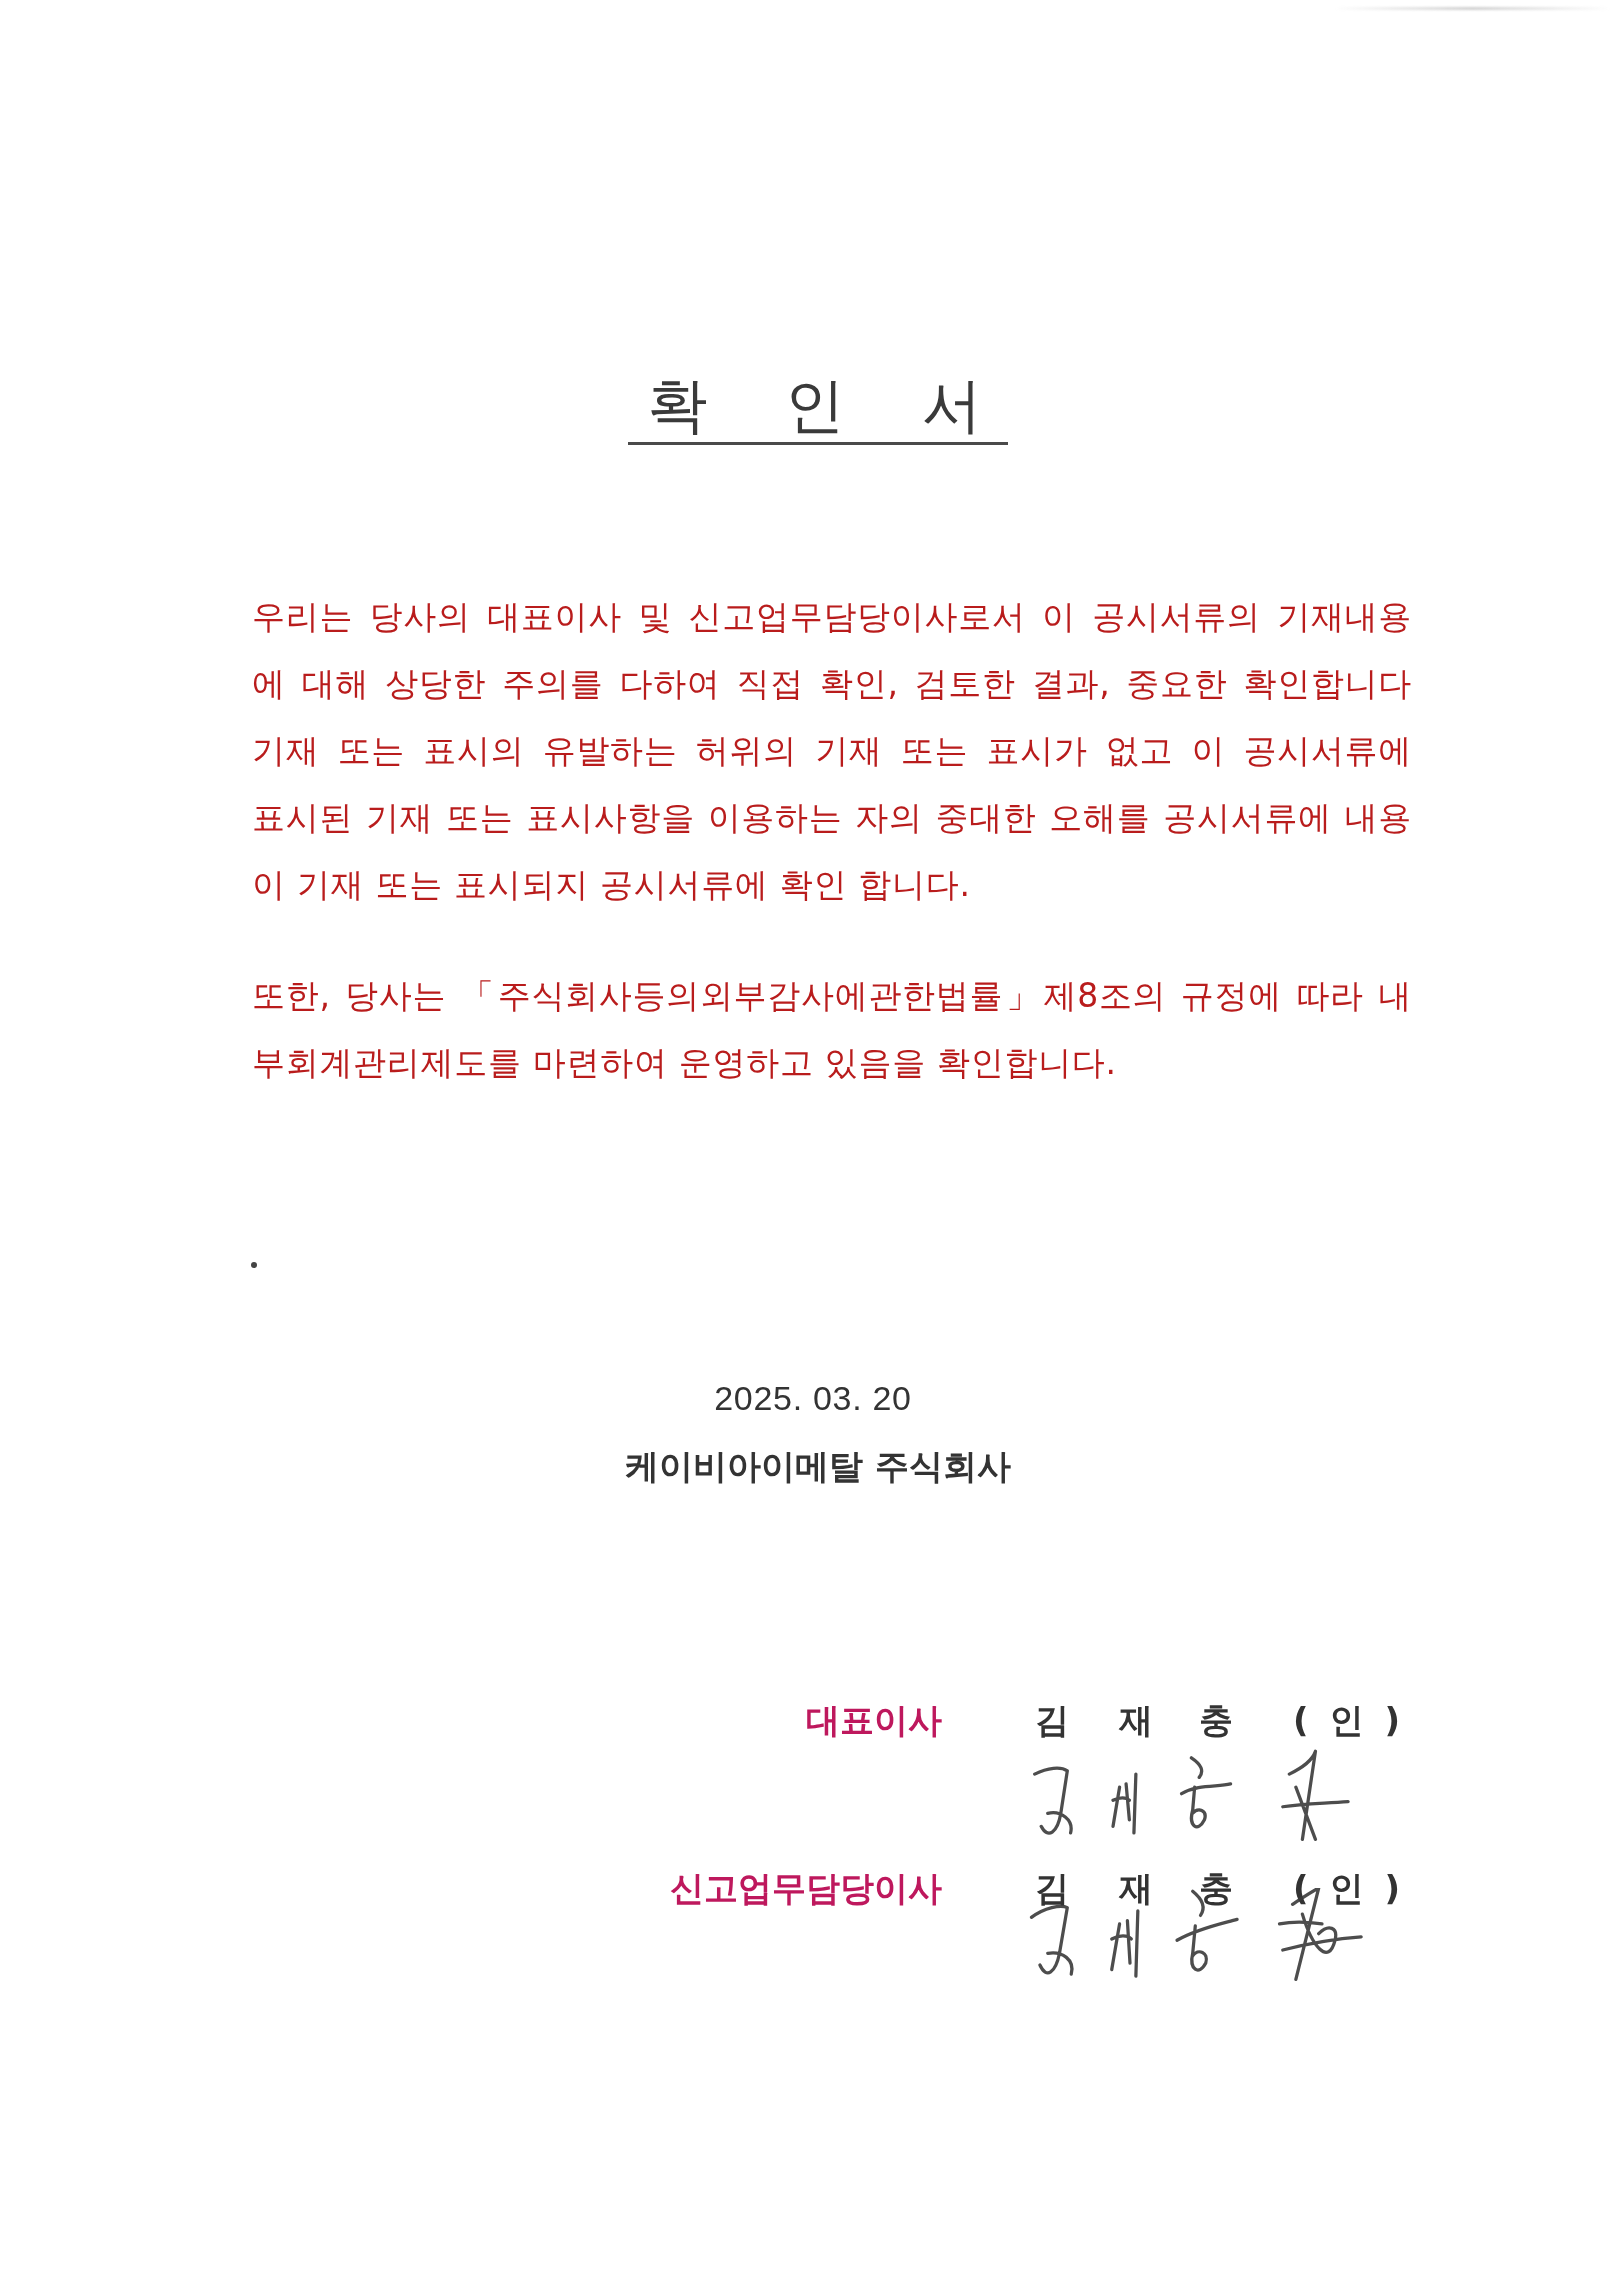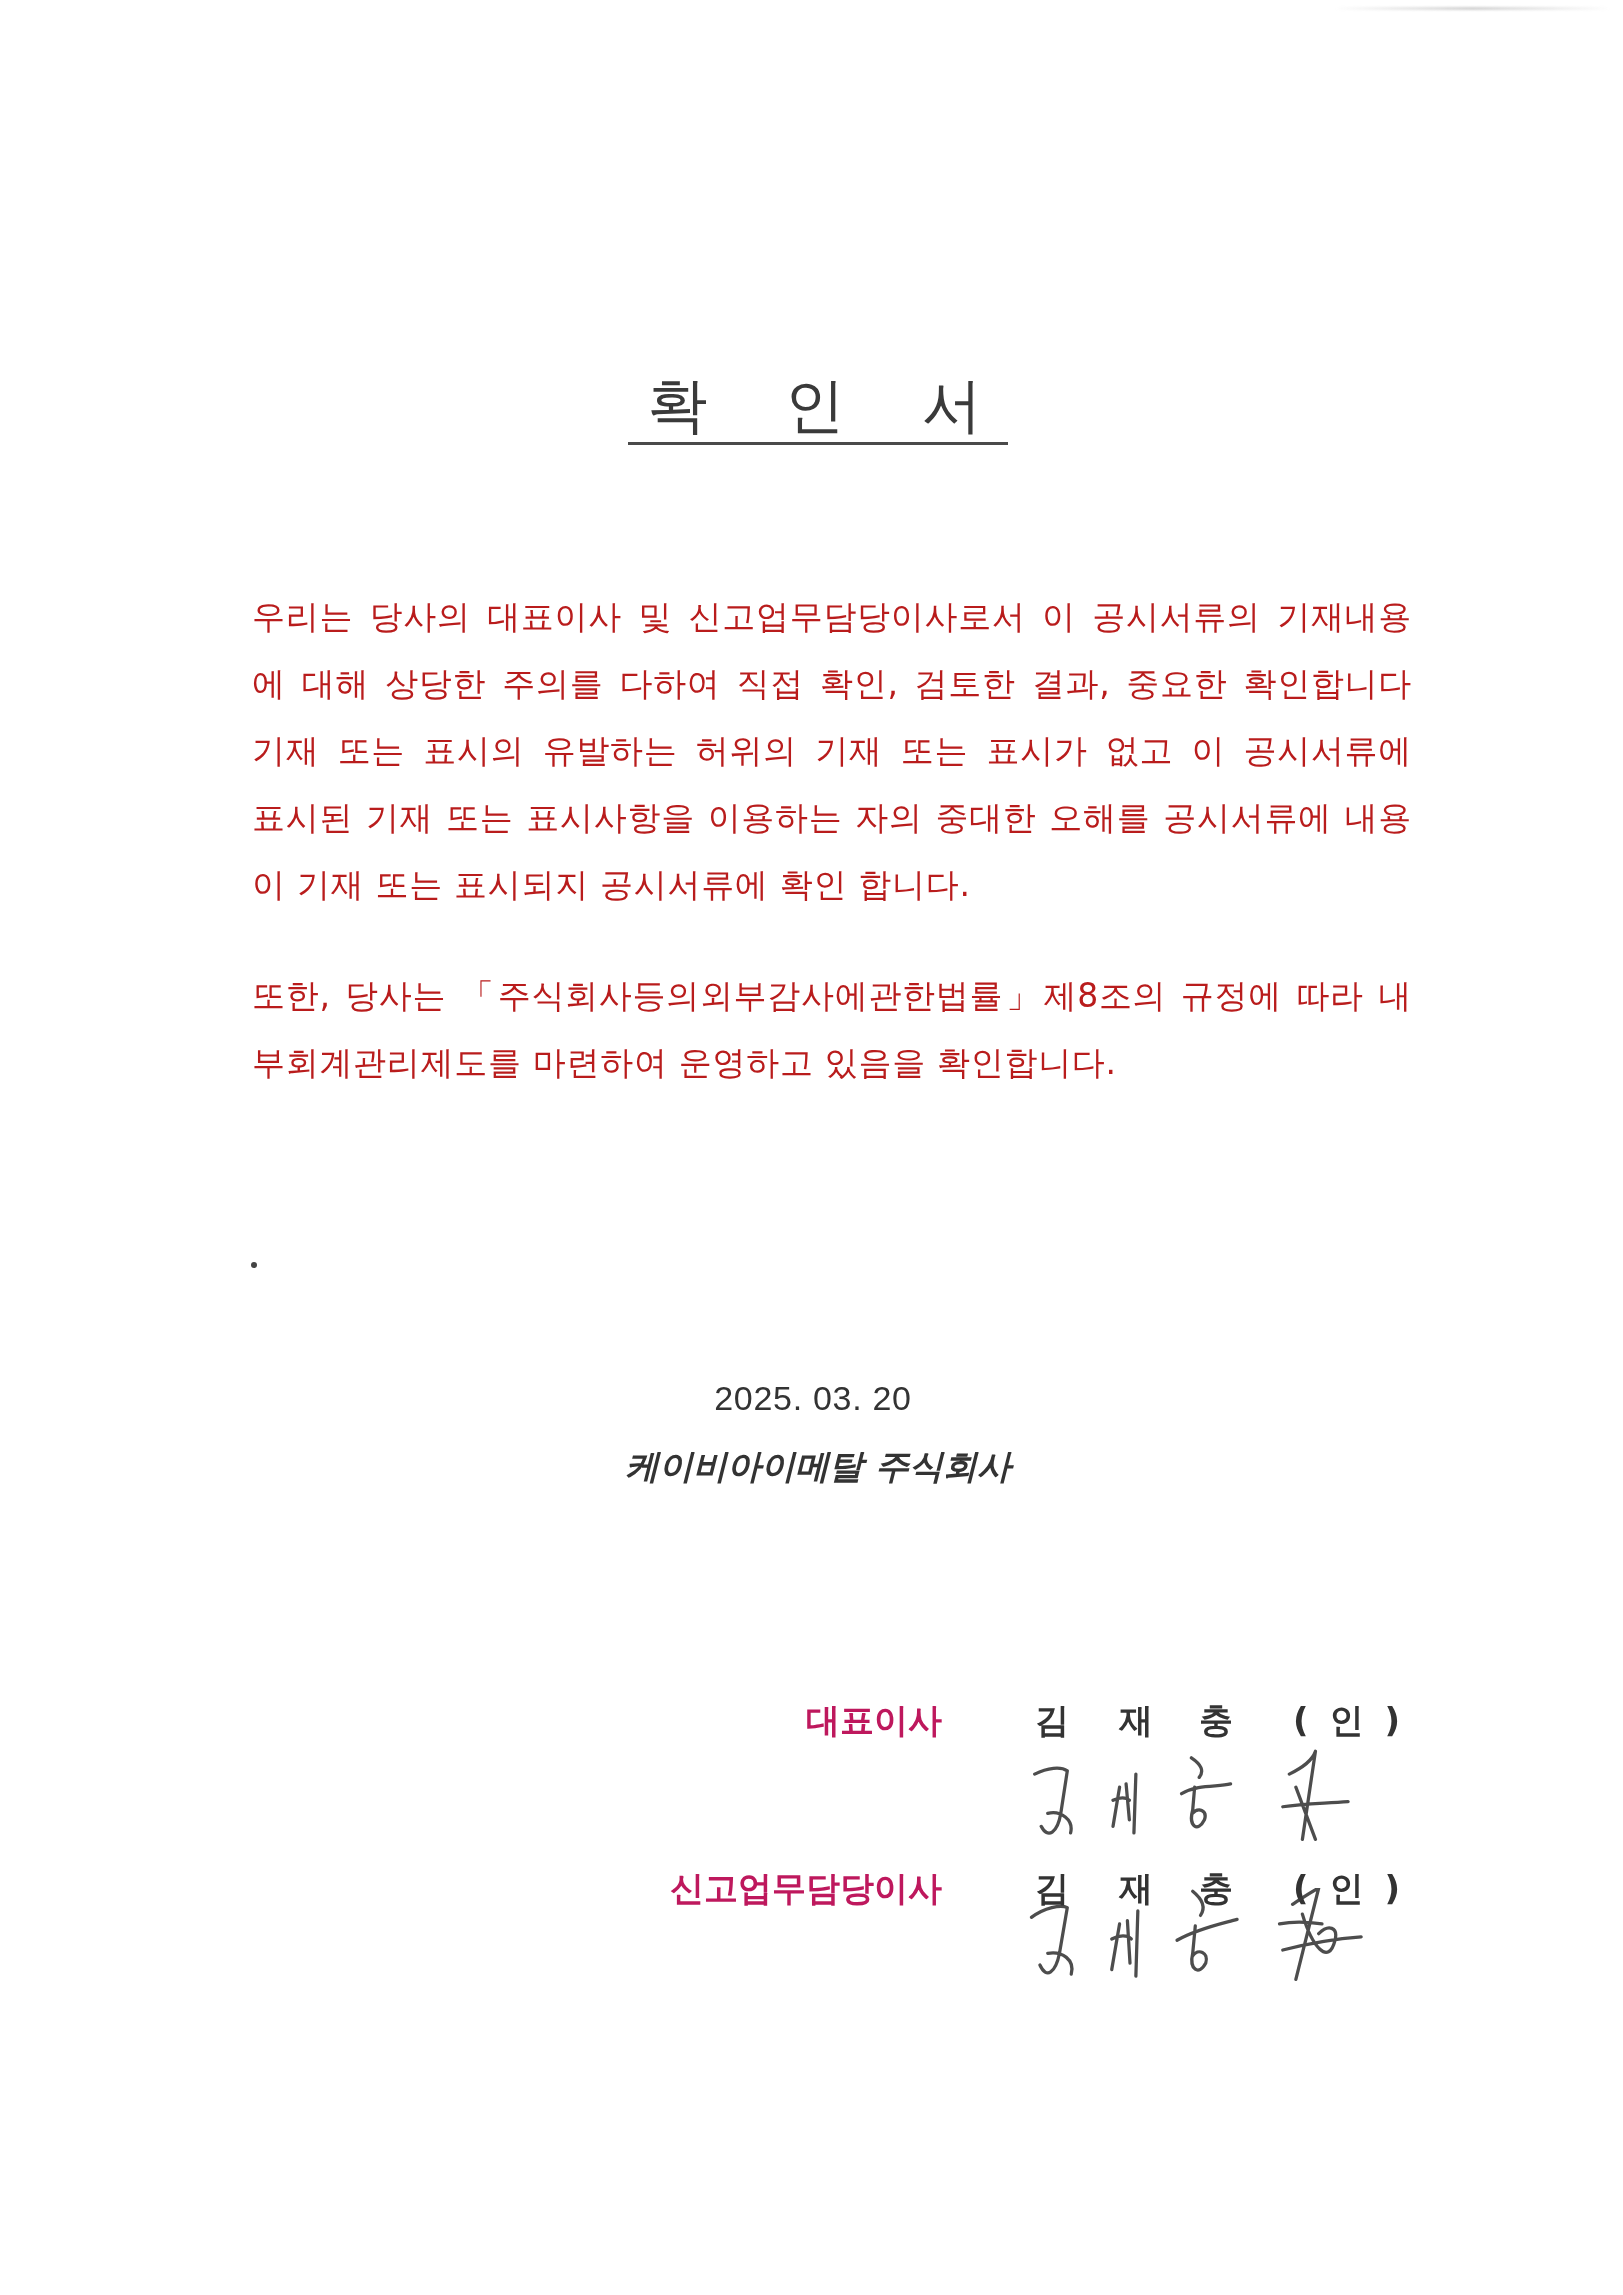--- a/index.html
+++ b/index.html
@@ -51,21 +51,21 @@
       position: absolute; left: 0; width: 1623px; top: 1375px;
       text-align: center; font-size: 34px; line-height: 46px;
       font-family: "Liberation Sans", sans-serif; color: #333;
       padding-left: 3px; box-sizing: border-box;
       letter-spacing: 0.7px;
     }
     .company {
       position: absolute; left: 0; width: 1623px; top: 1443px;
       text-align: center; font-size: 34px; line-height: 46px;
       font-weight: bold; color: #333;
-      padding-left: 13px; box-sizing: border-box; font-style: italic;
+      padding-left: 13px; box-sizing: border-box;
     }
     .sign-row { position: absolute; left: 0; width: 1623px; height: 46px; }
     #sign-row-1 { top: 1697px; }
     #sign-row-2 { top: 1829px; margin-top: 36px; }
     .sign-role {
       position: absolute; right: 681px; top: 0;
       font-size: 34px; line-height: 46px; font-weight: bold; color: #be185d;
       white-space: nowrap;
     }
     .sign-name-char {

